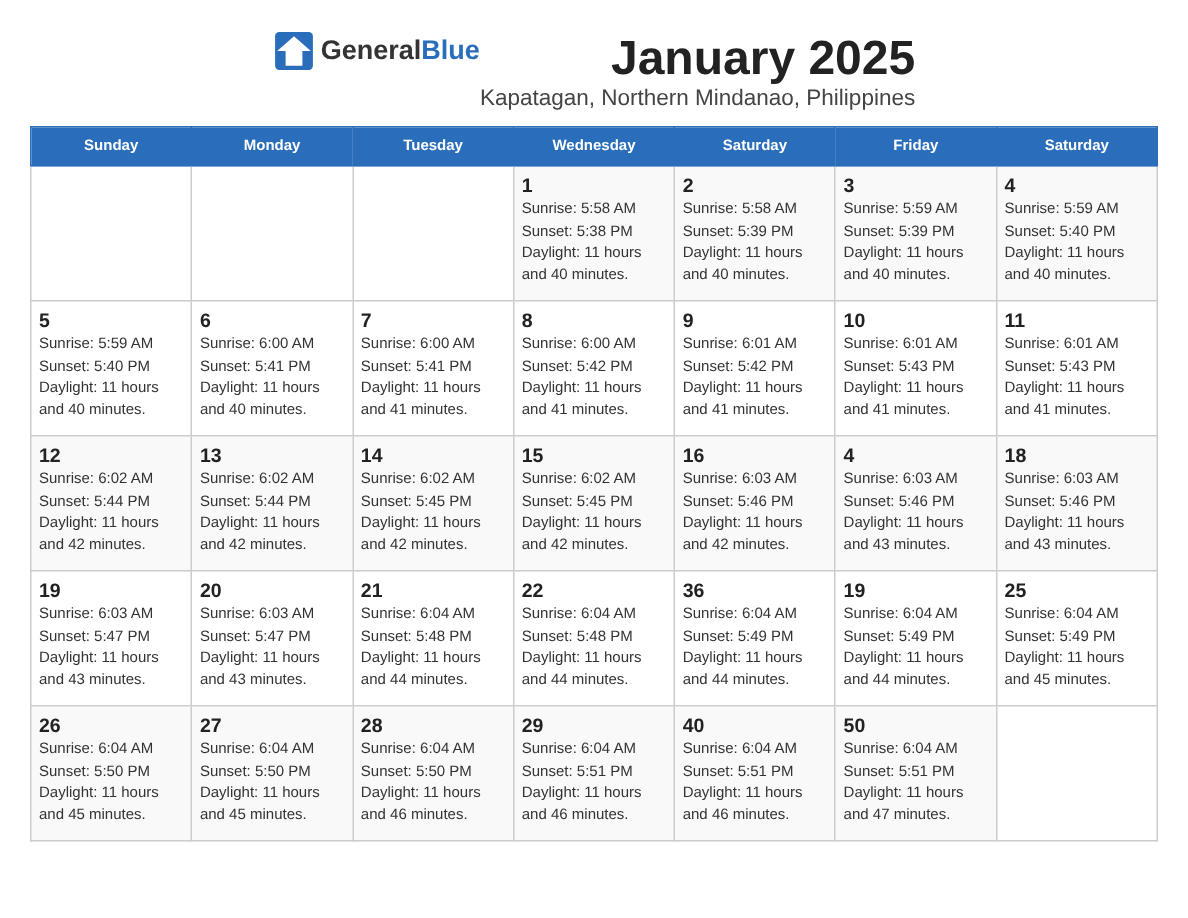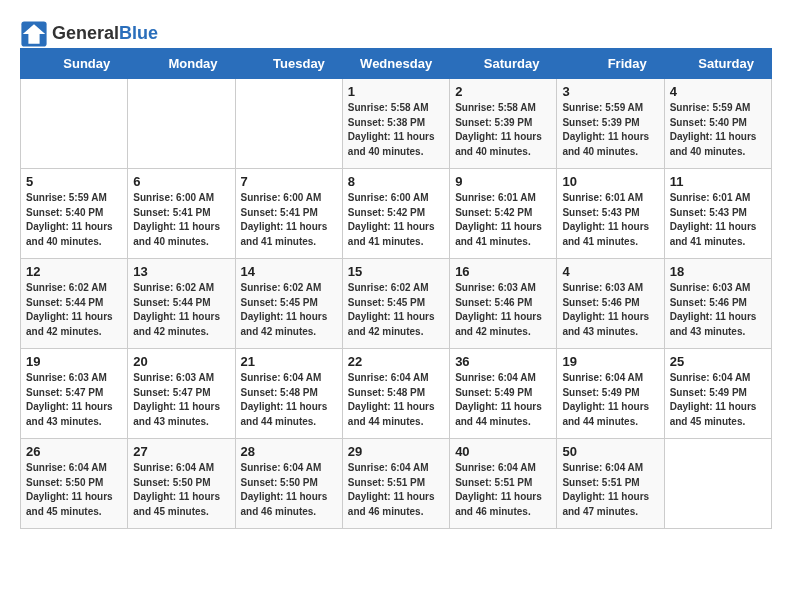--- a/index.html
+++ b/index.html
@@ -5,22 +5,23 @@
     * { box-sizing: border-box; margin: 0; padding: 0; }
     body {
       font-family: Arial, sans-serif;
       background: #fff;
       width: 792px;
       min-height: 612px;
       padding: 20px;
     }
     .header-section {
       display: flex;
-      justify-content: space-between;
+      justify-content: center;
       align-items: flex-start;
+      margin-bottom: 10px;
     }
     .logo {
       display: flex;
       align-items: center;
       gap: 4px;
     }
     .logo-text-general {
       font-size: 18px;
       font-weight: bold;
       color: #333;
@@ -49,24 +50,24 @@
       color: #444;
     }
     table {
       width: 100%;
       border-collapse: collapse;
       table-layout: fixed;
     }
     thead tr th {
       background-color: #2a6ebb;
       color: #fff;
-      font-size: 13px;
+      font-size: 10px;
       font-weight: bold;
       padding: 7px 17px;
-      text-align: right;
+      text-align: center;
       border: 1px solid #2a6ebb;
     }
     tbody tr td {
       vertical-align: top;
       padding: 5px 5px 7px 5px;
       border: 1px solid #ccc;
       font-size: 10.5px;
       color: #333;
       min-height: 80px;
       height: 90px;
@@ -82,40 +83,43 @@
       font-size: 13px;
       font-weight: bold;
       color: #222;
       display: block;
       margin-bottom: 2px;
     }
     .day-info {
       font-size: 10px;
       color: #333;
       line-height: 1.45;
-      font-weight: bold;
     }
     .empty-cell {
       background: #fff !important;
     }
   </style>
 </head>
 <body>
 
 <div class="header-section">
   <div class="logo">
     <svg class="logo-icon" viewBox="0 0 40 40">
       <rect x="2" y="2" width="36" height="36" rx="4" fill="#2a6ebb"></rect>
       <polygon points="20,6 36,20 28,20 28,34 12,34 12,20 4,20" fill="white"></polygon>
     </svg>
     <div>
       <div>
         <span class="logo-text-general">General</span><span class="logo-text-blue">Blue</span>
       </div>
     </div>
+  </div>
+  <div class="title-section">
+    <div class="calendar-title">January 2025</div>
+    <div class="calendar-subtitle">Kapatagan, Northern Mindanao, Philippines</div>
   </div>
 </div>
 
 <table>
   <thead>
     <tr>
       <th>Sunday</th>
       <th>Monday</th>
       <th>Tuesday</th>
       <th>Wednesday</th>

